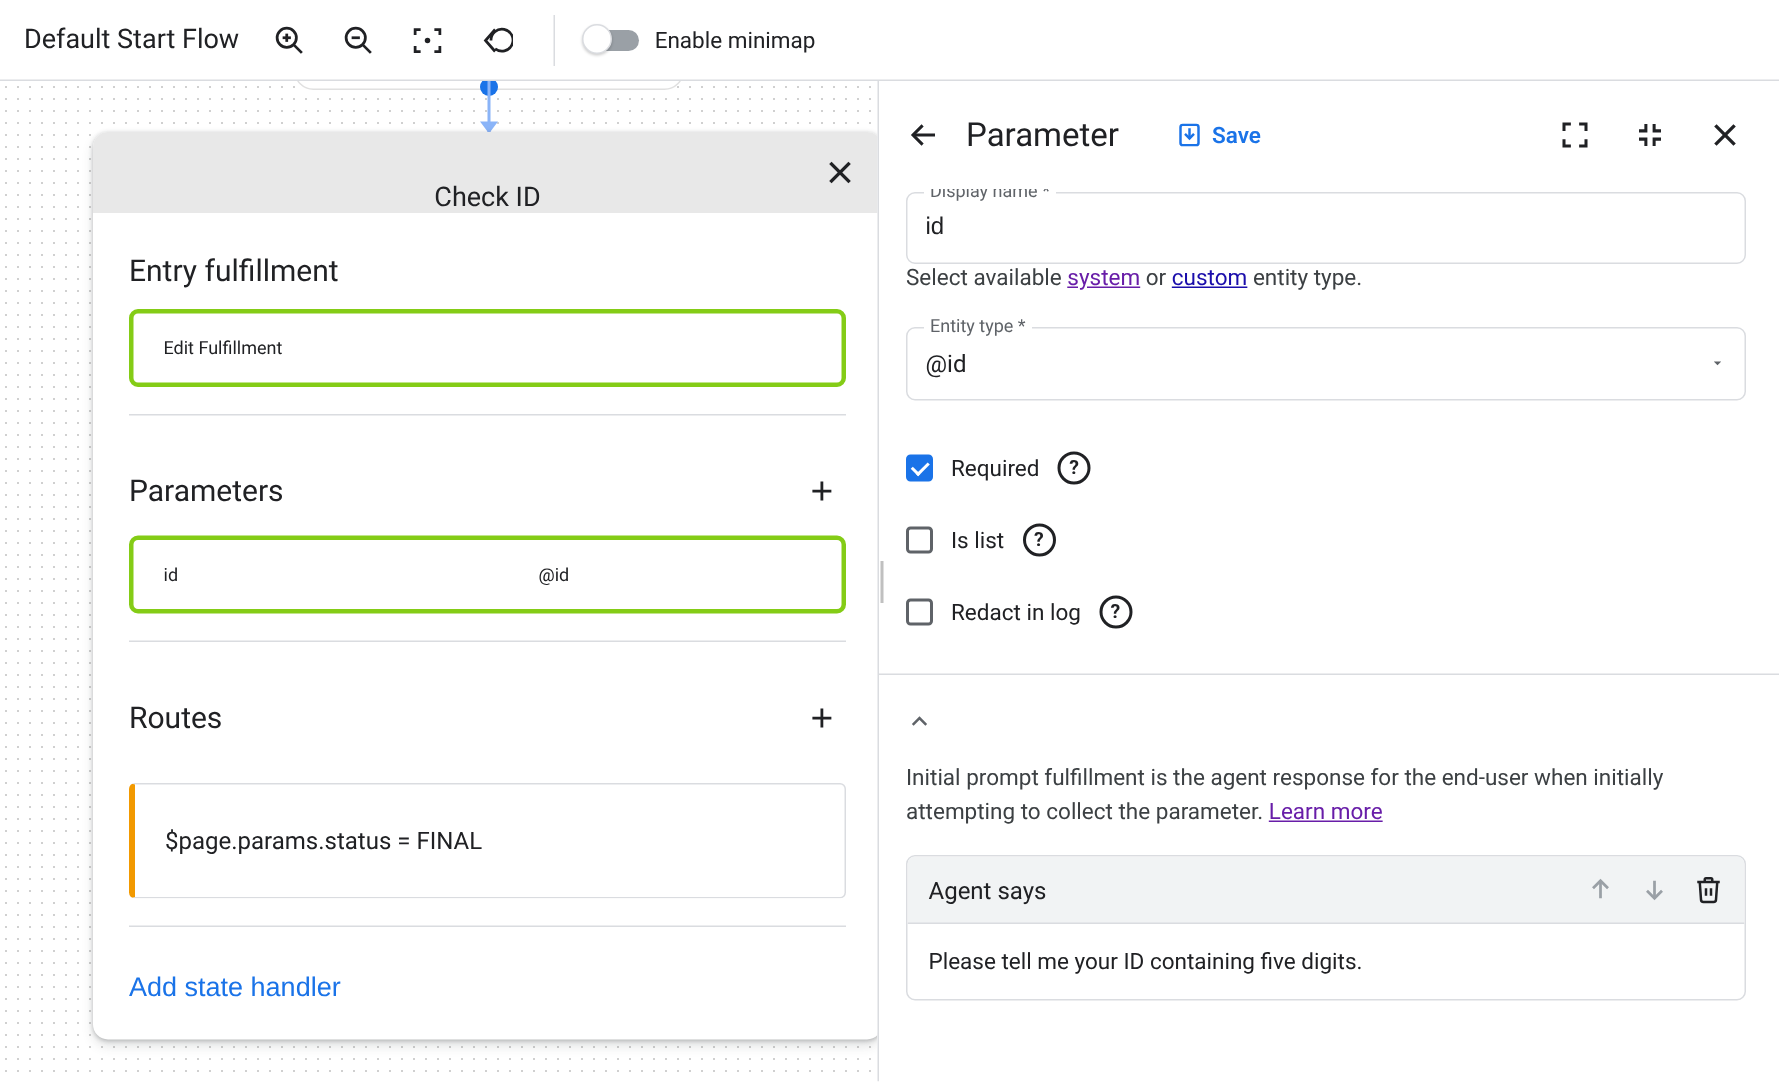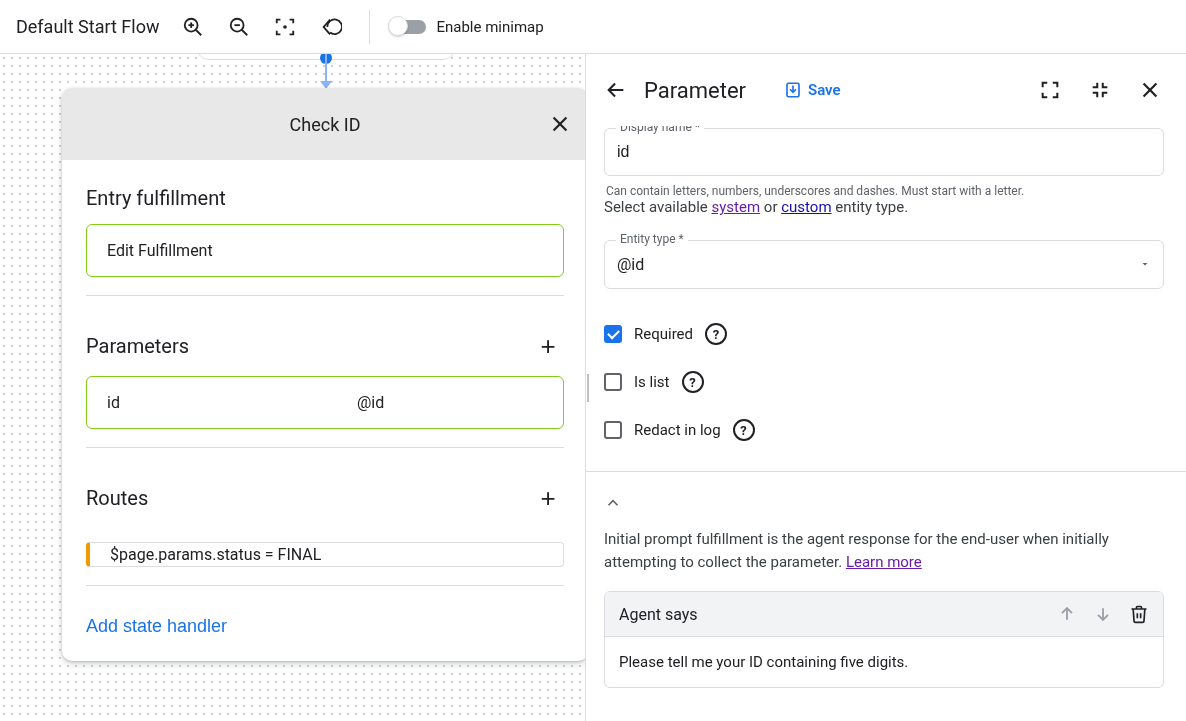--- a/index.html
+++ b/index.html
@@ -118,23 +118,23 @@
     .node-card {
       position: absolute;
       left: 62px; top: 34px;
       width: 526px;
       background: #fff;
       border-radius: 10px;
       box-shadow: 0 1px 3px rgba(60,64,67,.3), 0 4px 8px rgba(60,64,67,.15);
       overflow: hidden;
     }
     .node-header {
-      height: 72px;
+      height: 54px;
       display: flex;
-      align-items: center;
+      align-items: flex-end;
       justify-content: center;
       position: relative;
       background: #e8e8e8;
     }
     .node-header-title {
       font-size: 18px;
       color: #202124;
     }
     .node-close {
       position: absolute;
@@ -154,36 +154,36 @@
       margin: 10px 0 14px;
     }
     .section-title { font-size: 20px; font-weight: 400; color: #202124; }
     .plus-btn {
       width: 32px; height: 32px;
       display: inline-flex; align-items: center; justify-content: center;
       font-size: 26px; color: #202124;
       background: none; border: none; cursor: pointer;
     }
     .box-row {
-      border: 1px solid #84cc16;
+      border: 3px solid #84cc16;
       border-radius: 6px;
       padding: 16px 20px;
-      font-size: 16px;
+      font-size: 12px;
       color: #202124;
       display: flex;
       align-items: center;
       gap: 40px;
       cursor: pointer;
     }
     .box-row .col1 { width: 210px; }
     .route-box {
       border: 1px solid #dadce0;
       border-left: 4px solid #f29900;
       border-radius: 4px;
-      padding: 2px 20px;
+      padding: 28px 20px;
       font-size: 16px;
       cursor: pointer;
       margin-top: 28px;
     }
     .hr { border: none; border-top: 1px solid #dadce0; margin: 18px 0 0; }
     .add-handler {
       padding: 22px 24px 24px;
       color: #1a73e8;
       font-size: 18px;
       font-weight: 500;
@@ -467,21 +467,20 @@
             <line x1="19" y1="5" x2="5" y2="19"></line>
           </svg>
       </button>
     </div>
 
     <div class="panel-body">
       <div class="field-wrap">
         <span class="float-label">Display name *</span>
         <input class="text-input" value="id" style="">
       </div>
-      <div class="hint">Can contain letters, numbers, underscores and dashes. Must start with a letter.</div>
 
       <div class="entity-sentence">
         <span>Select available </span><a class="purple-link">system</a><span> or </span><a class="link">custom</a><span> entity type.</span>
       </div>
 
       <div class="select-wrap">
         <span class="float-label">Entity type *</span>
         <div class="select-box">
           <span>@id</span>
           <span class="select-caret">

